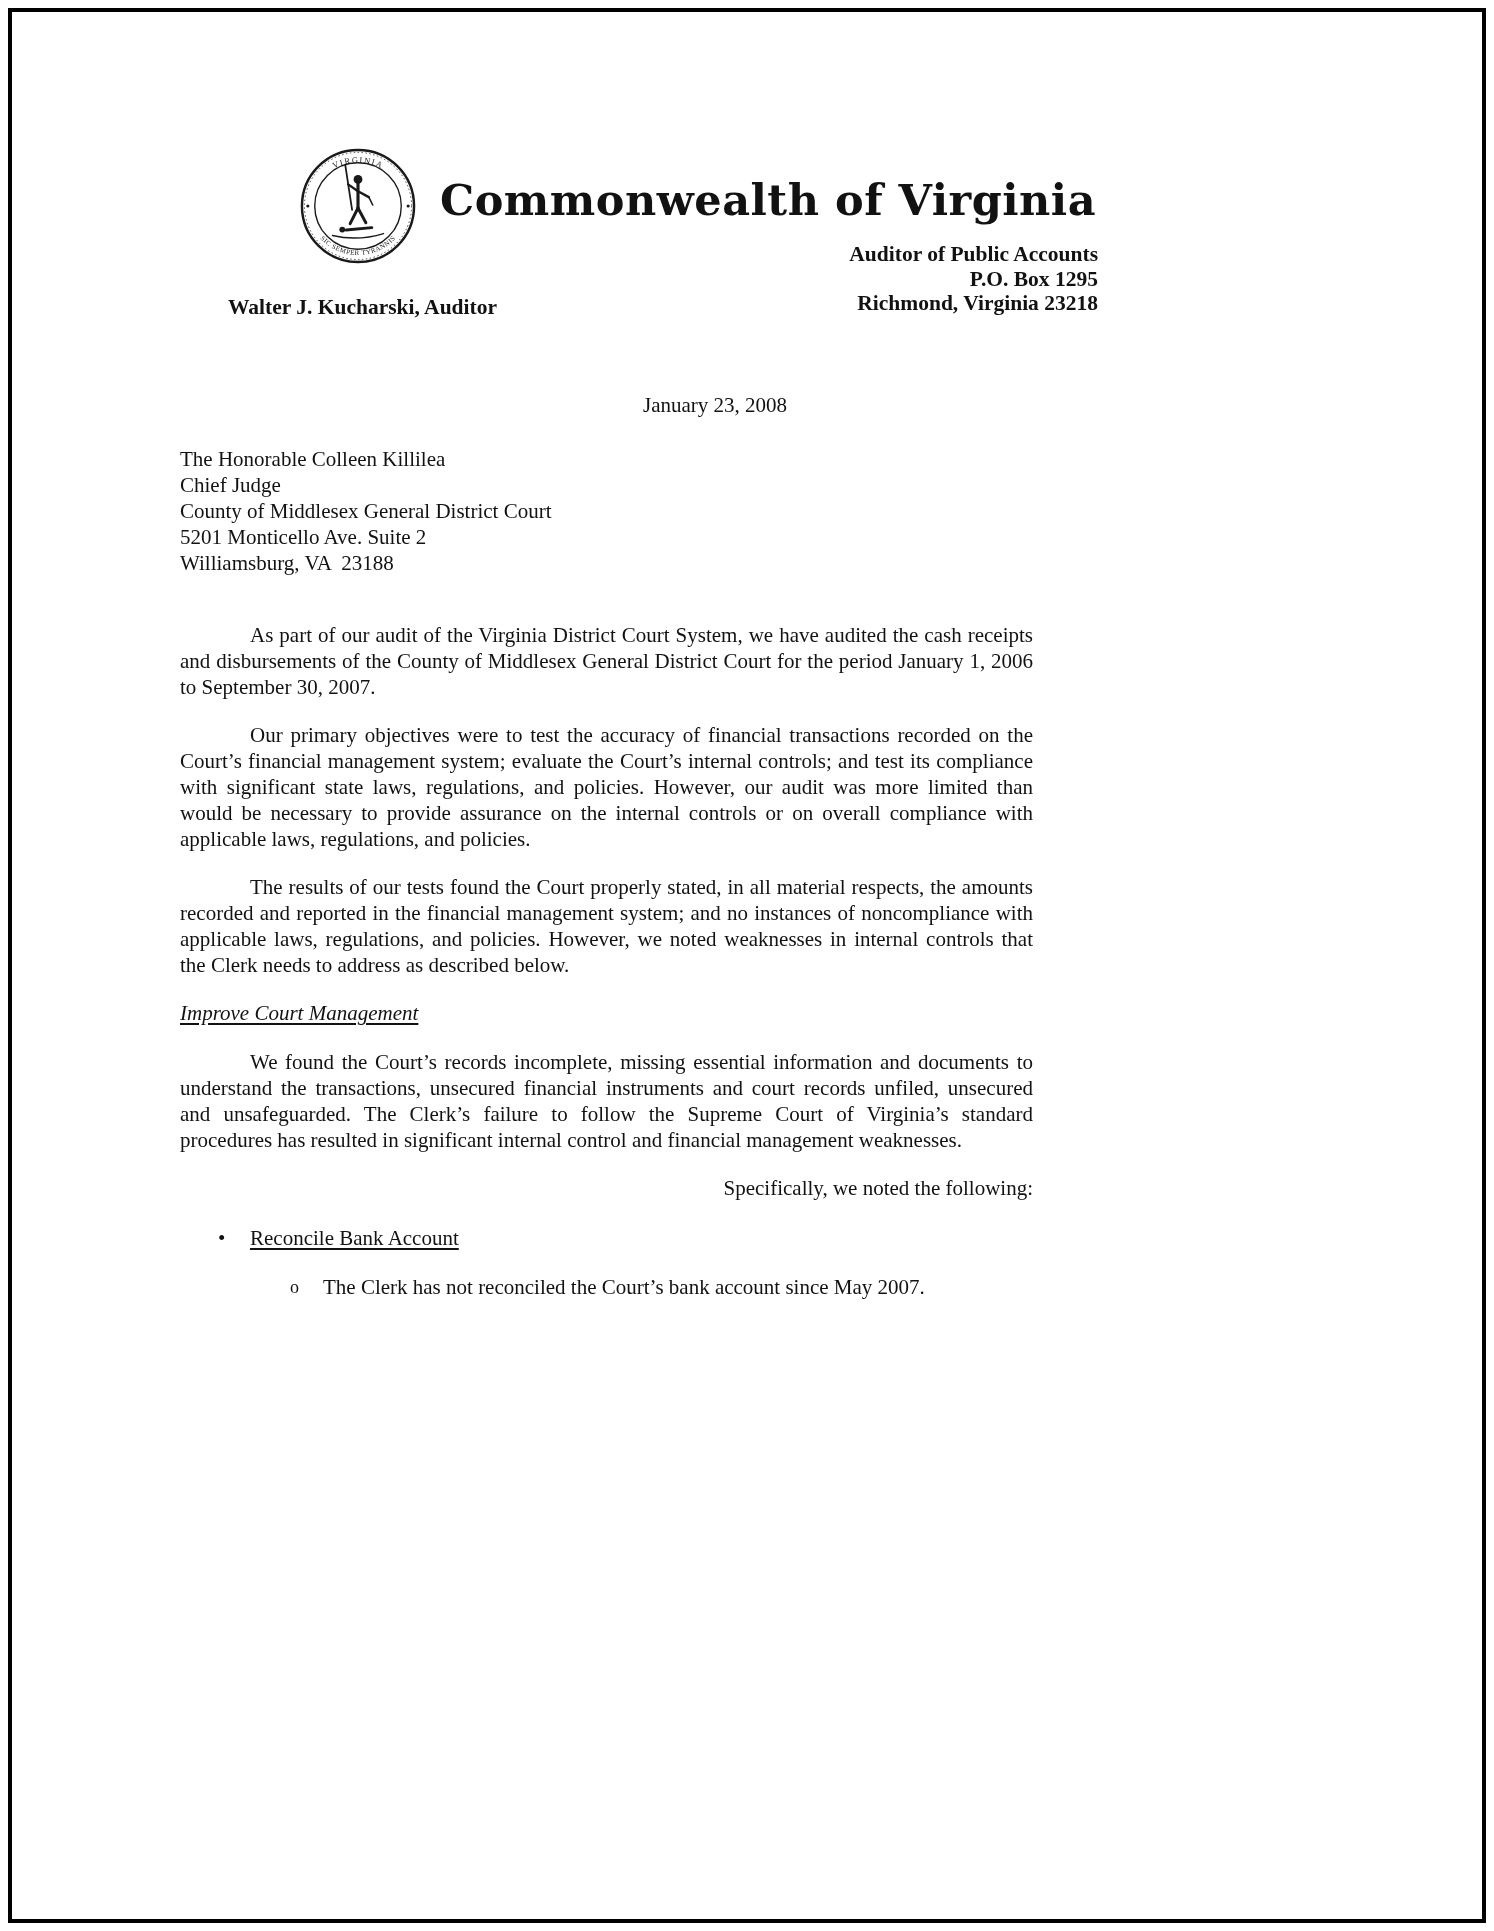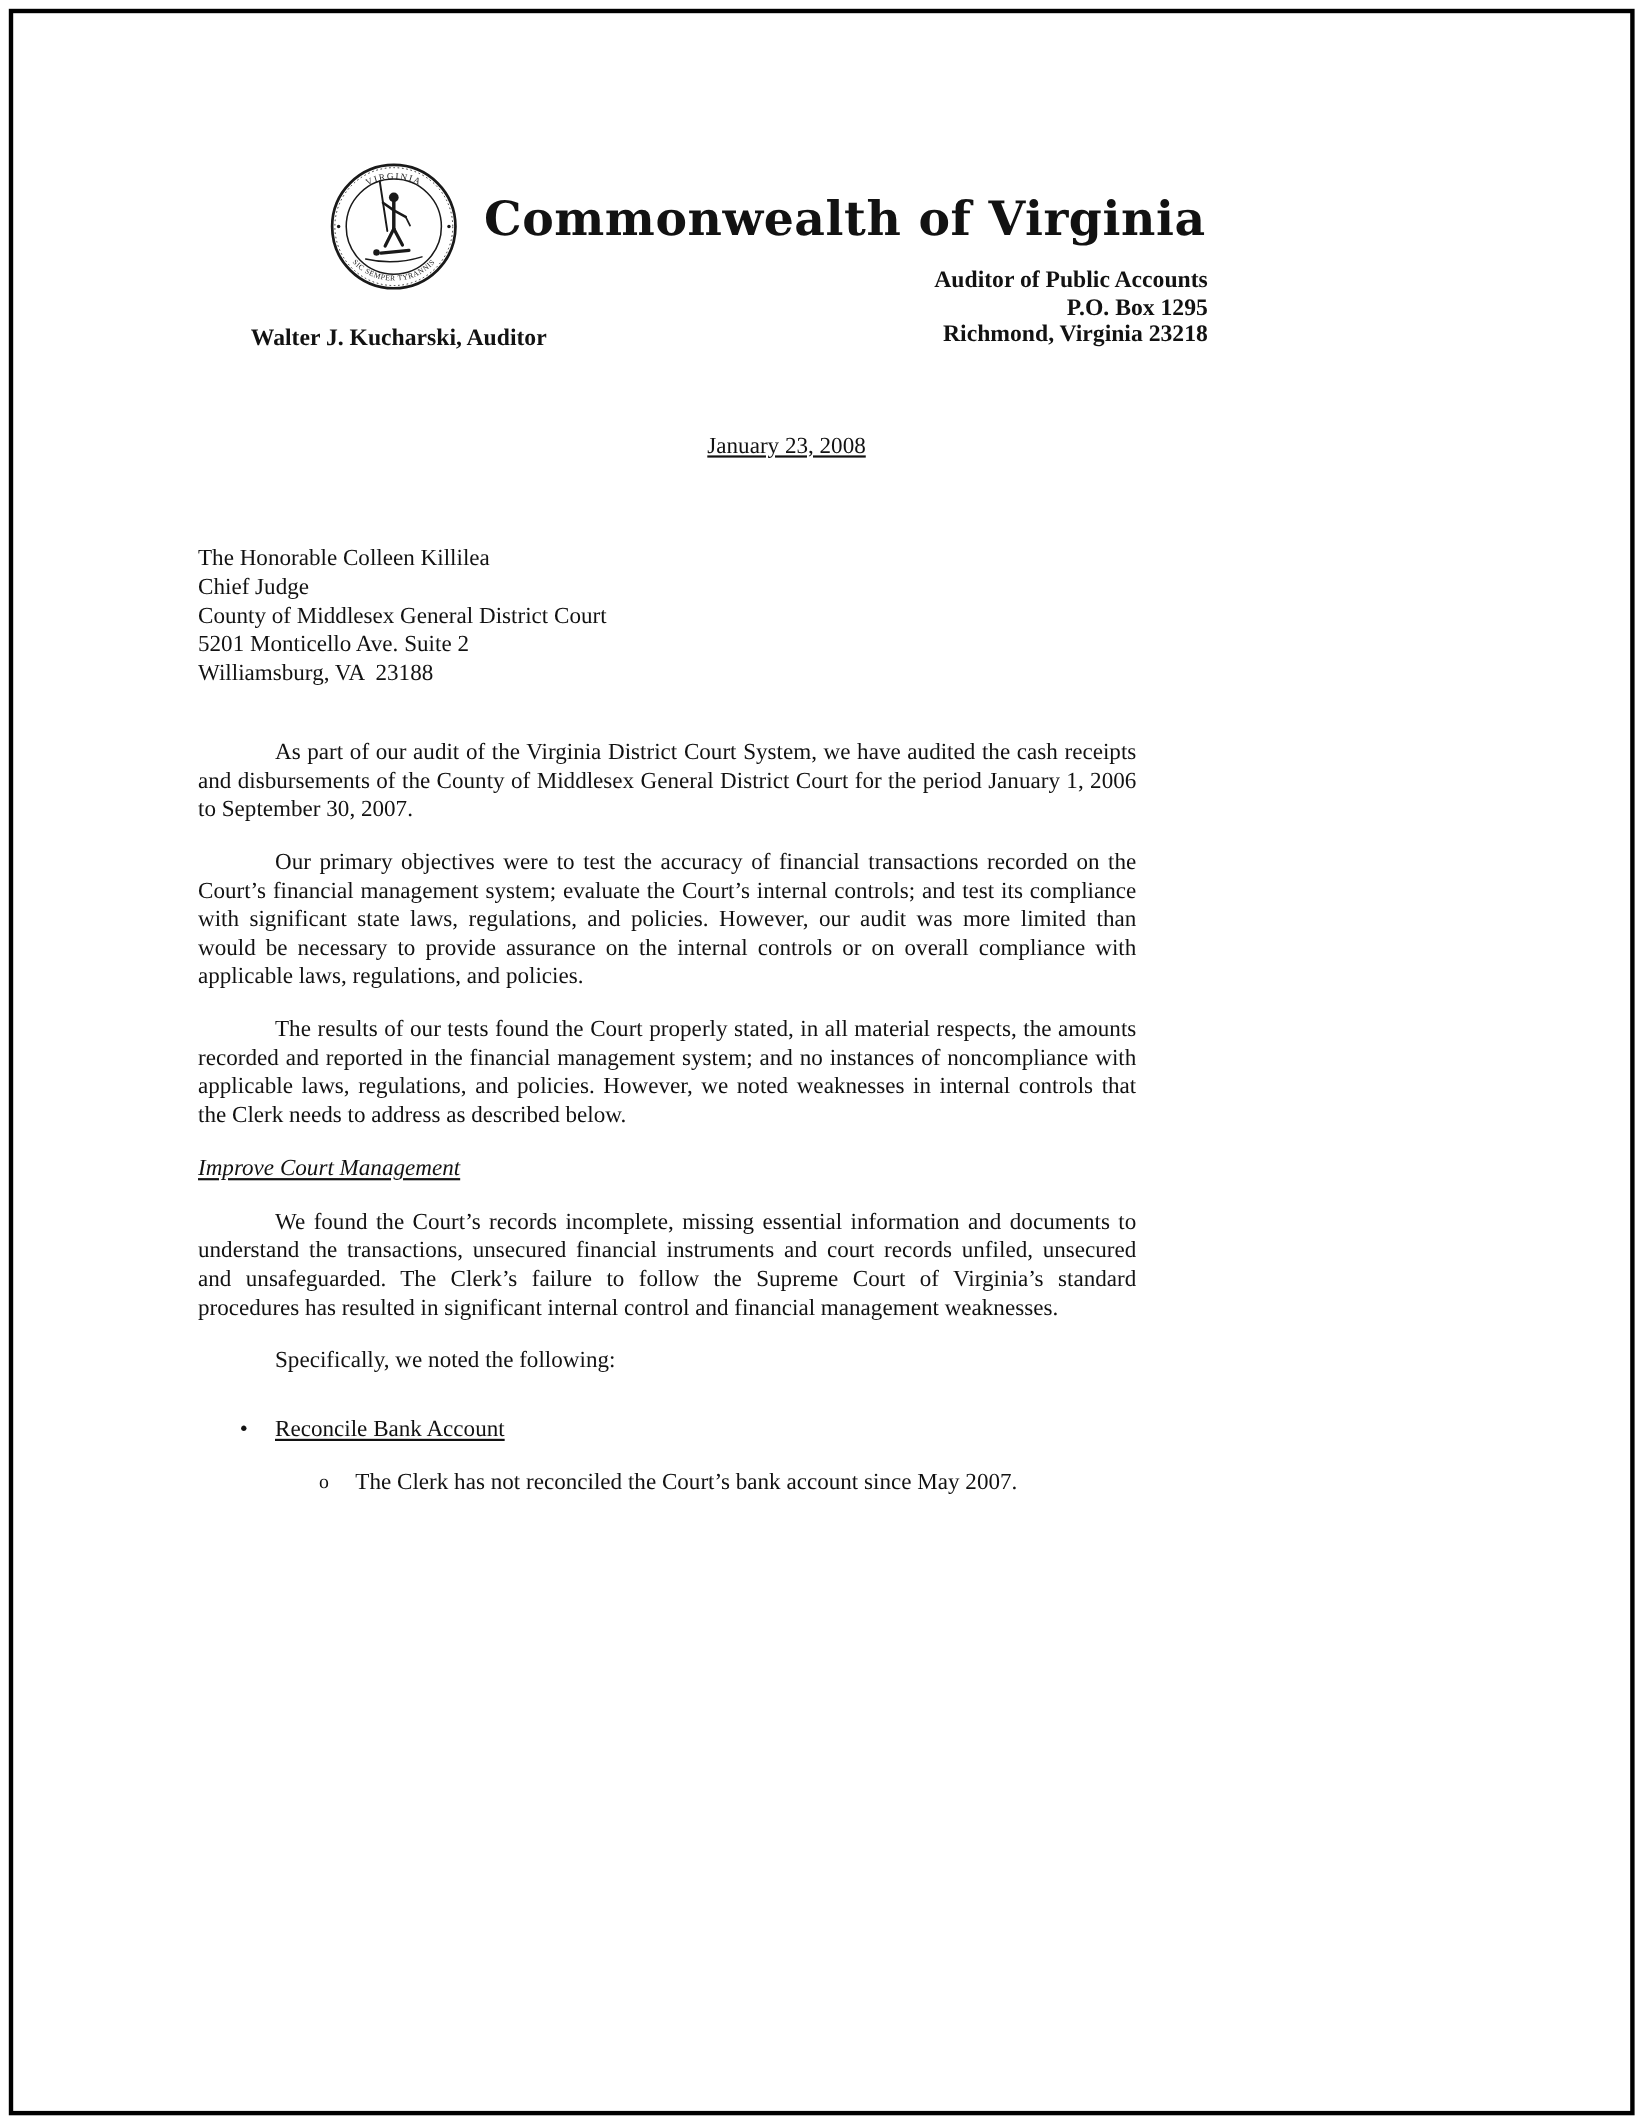--- a/index.html
+++ b/index.html
@@ -55,40 +55,40 @@
   
   .body-content {
     position: absolute;
     left: 180px; top: 392px;
     width: 853px;
     font-size: 21px;
     line-height: 26px;
   }
   .date-line {
     margin-left: 463px;
-    margin-bottom: 76px;
+    margin-bottom: 28px;
     white-space: nowrap;
-    text-decoration: underline;
   }
   .recipient-block { margin-bottom: 46px; }
   .recipient-line { white-space: pre-wrap; }
   p.para {
     text-align: justify;
     text-indent: 70px;
     margin-bottom: 22px;
   }
   .section-heading {
     text-decoration: underline;
     text-underline-offset: 3px;
     margin-bottom: 23px;
     font-style: italic;
   }
   .lead-in {
     text-indent: 70px;
-    margin-bottom: 36px;
+    margin-bottom: 24px;
+    text-align: right;
   }
   .bullet-row { display: flex; margin-bottom: 23px; }
   .bullet-glyph {
     margin-left: 38px;
     width: 32px;
     flex: 0 0 auto;
   }
   .bullet-label {
     text-decoration: underline;
     text-underline-offset: 3px;

